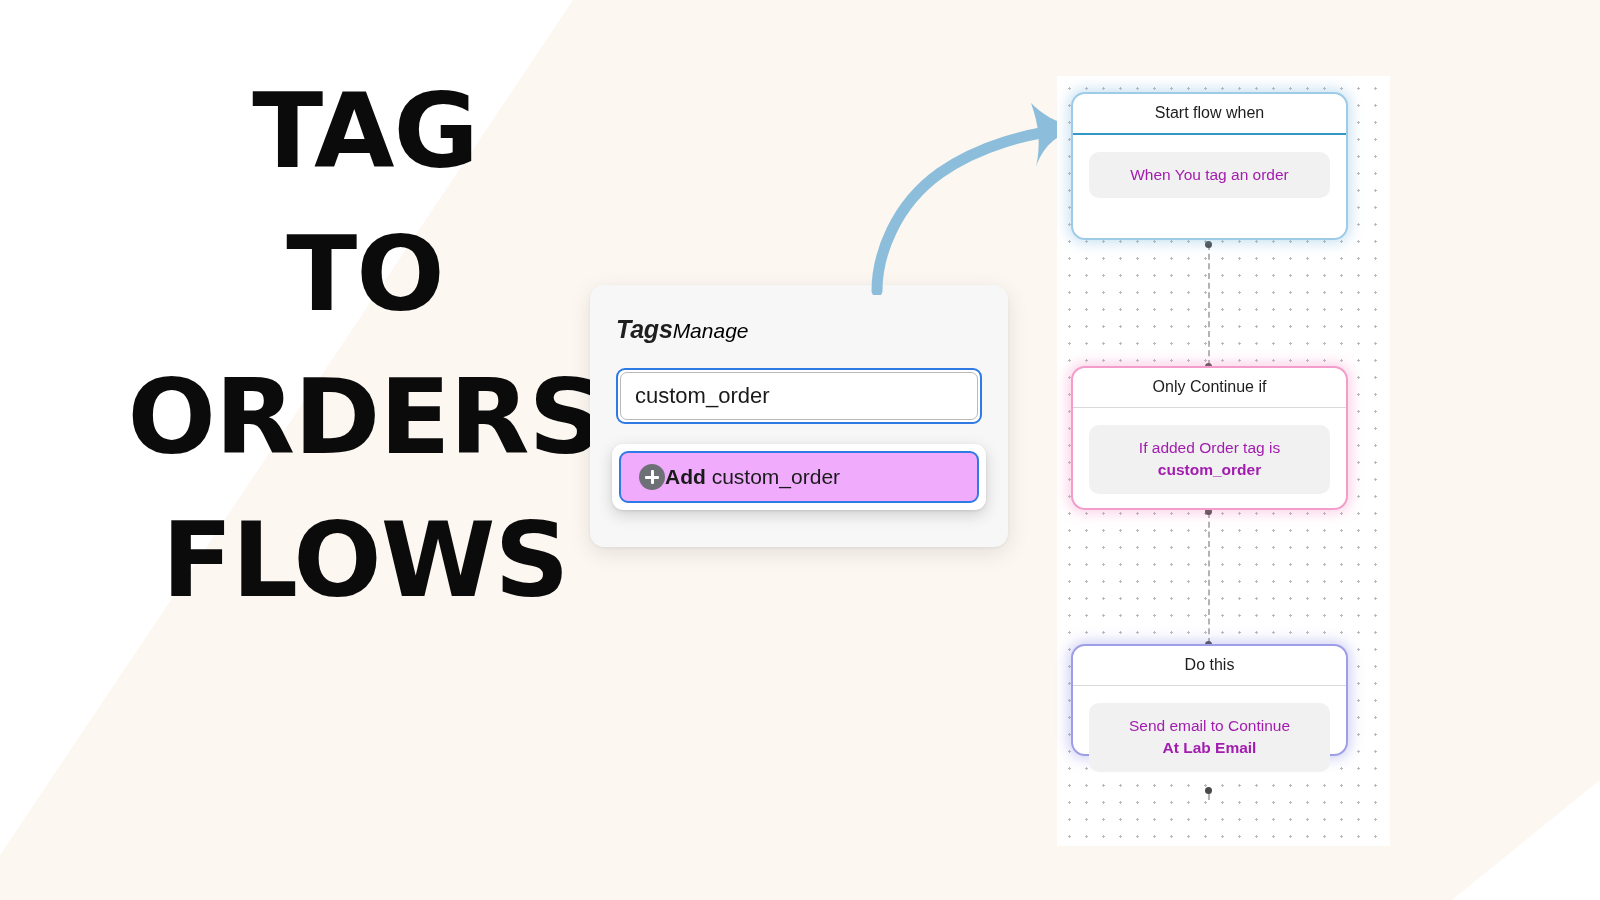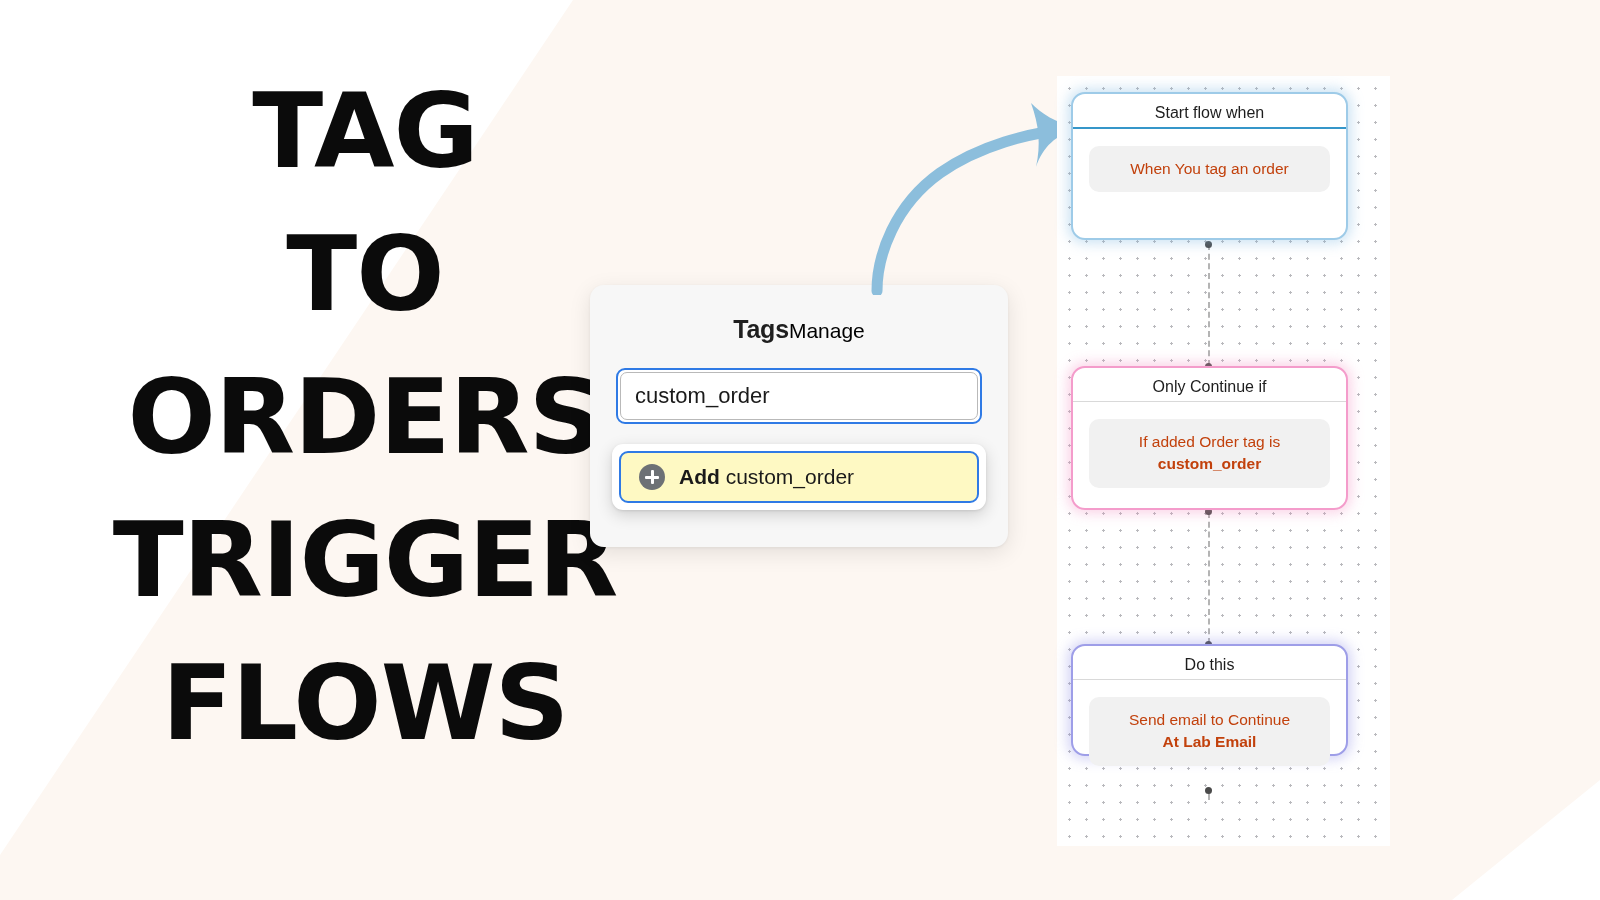--- a/index.html
+++ b/index.html
@@ -54,22 +54,23 @@
     height: 262px;
     background: #f7f7f7;
     border-radius: 14px;
     box-shadow: 0 6px 22px rgba(0,0,0,0.10), 0 1px 3px rgba(0,0,0,0.06);
     box-sizing: border-box;
     padding: 30px 26px 0 26px;
   }
   #tags-head {
     display: flex;
     align-items: baseline;
-    justify-content: center;
+    justify-content: flex-start;
     margin-bottom: 24px;
+    font-style: italic;
   }
   #tags-title {
     font-size: 25px;
     font-weight: 700;
     color: #1f1f1f;
     letter-spacing: -0.2px;
   }
   #tags-manage {
     font-size: 21px;
     color: #000000;
@@ -104,23 +105,22 @@
     width: 374px;
     background: #ffffff;
     border-radius: 11px;
     box-shadow: 0 5px 16px rgba(0,0,0,0.16), 0 1px 3px rgba(0,0,0,0.10);
     padding: 7px;
     box-sizing: border-box;
   }
   #tag-add-option {
     display: flex;
     align-items: center;
-    gap: 14px;
     border: 2px solid #2f7ae5;
-    background: #fef9c3;
+    background: #f0abfc;
     border-radius: 9px;
     height: 52px;
     padding: 0 18px;
     box-sizing: border-box;
     cursor: pointer;
   }
   .plus-circle {
     width: 26px;
     height: 26px;
     flex: 0 0 26px;
@@ -167,32 +167,32 @@
     left: 14px;
     width: 277px;
     background: #ffffff;
     border-radius: 14px;
     box-sizing: border-box;
   }
   .card-title {
     text-align: center;
     font-size: 16px;
     color: #1d1d1d;
-    padding: 10px 0 5px;
+    padding: 10px 0 11px;
   }
   .card-divider { height: 1px; width: 100%; }
   .card-body {
     padding: 17px 16px 26px;
   }
   .card-chip {
     background: #f1f1f1;
     border-radius: 10px;
     text-align: center;
     font-size: 15.5px;
-    color: #c2410c;
+    color: #a21caf;
     padding: 12px 10px;
     line-height: 1.45;
   }
   .card-chip b { font-weight: 700; }
 
   #card-trigger {
     top: 16px;
     height: 148px;
     border: 2.5px solid #9ecbe8;
     box-shadow: 0 0 13px 3px rgba(122,183,224,0.40);
@@ -243,21 +243,20 @@
 <body>
 
 <div id="bg-root">
   <div id="bg-diagonal"></div>
 </div>
 
 <div id="headline">
   <span class="hl-line">TAG</span>
   <span class="hl-line">TO</span>
   <span class="hl-line">ORDERS</span>
-  <span class="hl-line">TRIGGER</span>
   <span class="hl-line">FLOWS</span>
 </div>
 
 <div id="tags-panel">
   <div id="tags-head">
     <span id="tags-title">Tags</span>
     <span id="tags-manage">Manage</span>
   </div>
   <div id="tag-input-wrap">
     <input id="tag-input" type="text" value="custom_order" style="">

